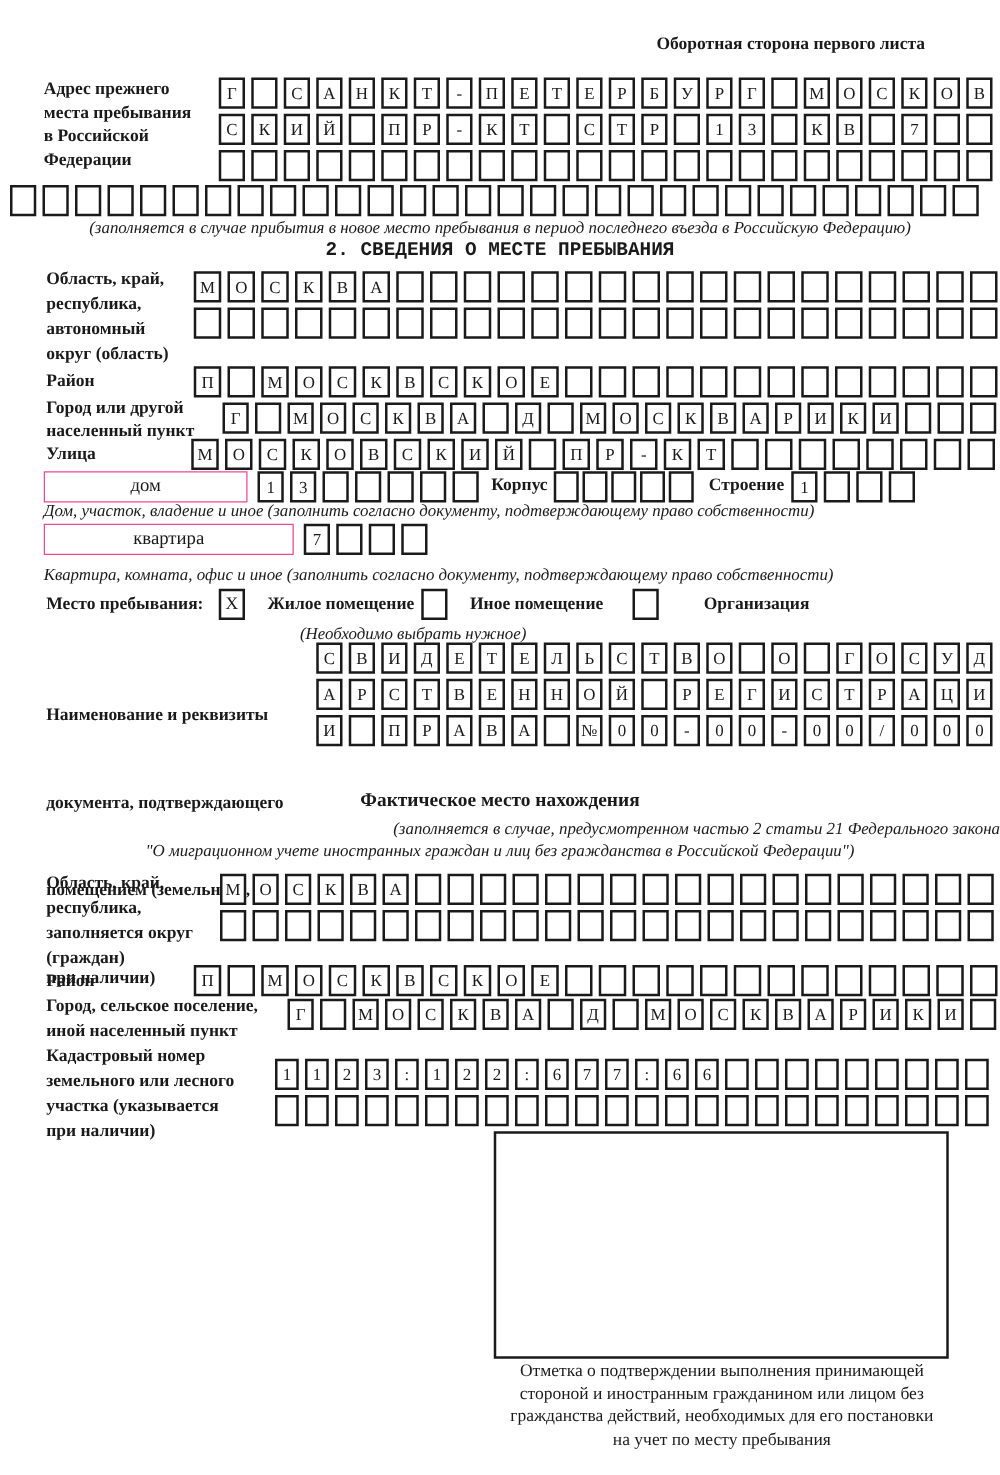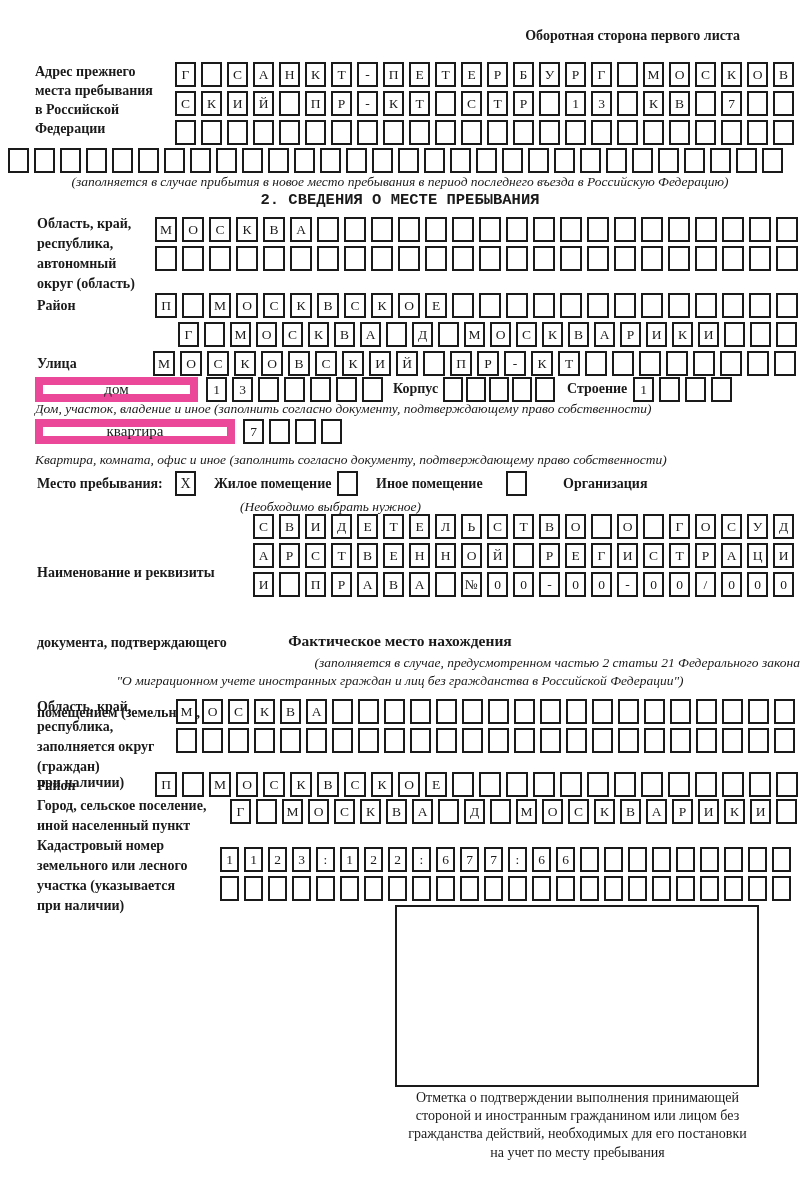--- a/index.html
+++ b/index.html
@@ -8,21 +8,21 @@
   .lbl{position:absolute;font-size:14px;line-height:19px;white-space:nowrap;font-weight:bold;}
   .lh20 div{line-height:20px;}
   .lh22 div{line-height:22px;margin-top:48px;}
   .row{position:absolute;display:flex;gap:5px;}
   .cell{flex:0 0 auto;width:21px;height:25px;border:2px solid #1a1a1a;box-sizing:border-box;
         display:flex;align-items:center;justify-content:center;font-size:13.5px;background:#fff;}
   .w22 .cell{width:22px;}
   .w19 .cell{width:19px;}
   .kc{gap:3px;}
   .kc .cell{width:20px;}
-  .widebox{position:absolute;height:25px;border:8px solid #ec4899;box-sizing:border-box;
+  .widebox{position:absolute;height:25px;border:1px solid #ec4899;box-sizing:border-box;
         display:flex;align-items:center;justify-content:center;font-size:15px;background:#fff;}
   .cbox{position:absolute;width:21px;height:25px;border:2px solid #1a1a1a;box-sizing:border-box;
         display:flex;align-items:center;justify-content:center;font-size:14px;background:#fff;}
   .note{position:absolute;font-size:13.5px;white-space:nowrap;font-style:italic;}
   .center{left:0;width:800px;text-align:center;}
   .title{position:absolute;font-weight:bold;font-size:15.5px;}
   .stamp{position:absolute;border:2px solid #1a1a1a;background:#fff;}
   .caption{position:absolute;font-size:14px;line-height:18.2px;text-align:center;}
 </style>
 </head>
@@ -232,20 +232,24 @@
       <span class="cell"></span>
       <span class="cell"></span>
       <span class="cell"></span>
       <span class="cell"></span>
       <span class="cell"></span>
       <span class="cell"></span>
       <span class="cell"></span>
       <span class="cell"></span>
     </div>
 
+  <div class="lbl" style="left:37px;top:317px;">
+    <div>Город или другой</div>
+    <div>населенный пункт</div>
+  </div>
   <div class="row" style="left:178px;top:322px;">
       <span class="cell">Г</span>
       <span class="cell"></span>
       <span class="cell">М</span>
       <span class="cell">О</span>
       <span class="cell">С</span>
       <span class="cell">К</span>
       <span class="cell">В</span>
       <span class="cell">А</span>
       <span class="cell"></span>

